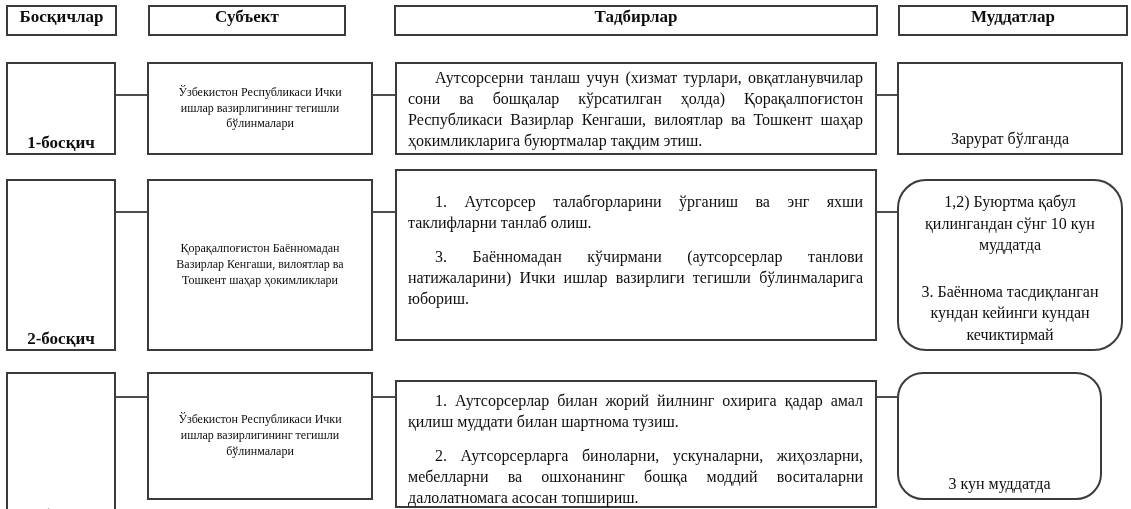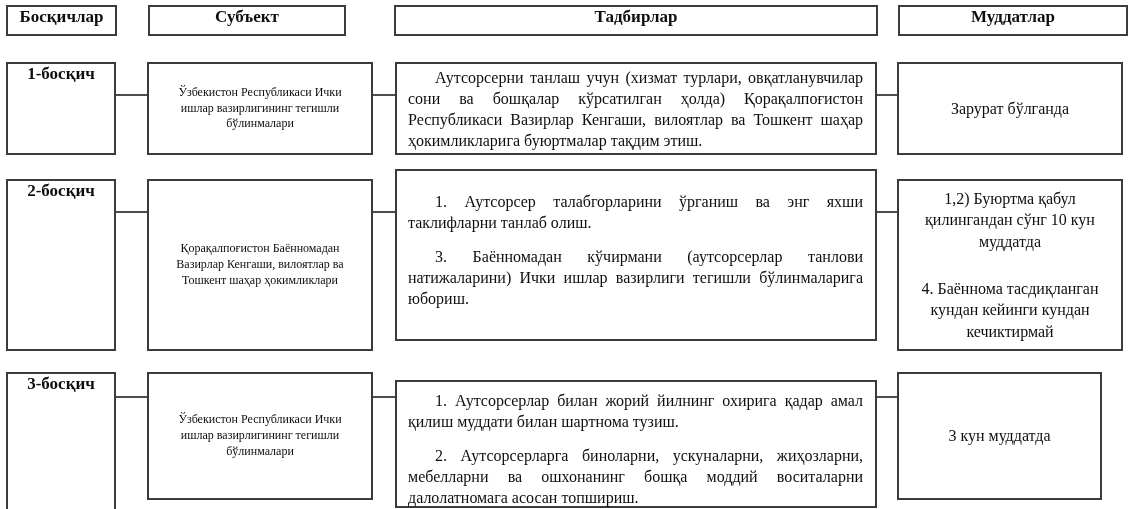--- a/index.html
+++ b/index.html
@@ -23,21 +23,21 @@
     border: 2px solid #3b3b3b;
   }
   .header {
     display: flex;
     justify-content: center;
     font-weight: bold;
     font-size: 17px;
   }
   .stage {
     display: flex;
-    align-items: flex-start;
+    align-items: flex-end;
     justify-content: center;
     font-weight: bold;
     font-size: 17px;
   }
   .subject {
     display: flex;
     align-items: center;
     justify-content: center;
     text-align: center;
     font-size: 12px;
@@ -52,21 +52,21 @@
   }
   .actions p {
     margin: 0 0 13px 0;
     text-indent: 27px;
   }
   .actions p:last-child { margin-bottom: 0; }
   .deadline {
     display: flex;
     flex-direction: column;
     align-items: center;
-    justify-content: center;
+    justify-content: flex-end;
     text-align: center;
     font-size: 16px;
     line-height: 1.33;
     padding: 4px 10px;
     gap: 26px;
   }
   .deadline p { margin: 0; }
   .connector {
     position: absolute;
     height: 2px;
@@ -110,38 +110,38 @@
   <div class="box stage" style="left:6px; top:179px; width:110px; height:172px;">
     <span>2-босқич</span>
   </div>
   <div class="box subject" style="left:147px; top:179px; width:226px; height:172px;">
     <span>Қорақалпоғистон Баённомадан Вазирлар Кенгаши, вилоятлар ва Тошкент шаҳар ҳокимликлари</span>
   </div>
   <div class="box actions" style="left:395px; top:169px; width:482px; height:172px; padding-top:20px;">
     <p>1. Аутсорсер талабгорларини ўрганиш ва энг яхши таклифларни танлаб олиш.</p>
     <p>3. Баённомадан кўчирмани (аутсорсерлар танлови натижаларини) Ички ишлар вазирлиги тегишли бўлинмаларига юбориш.</p>
   </div>
-  <div class="box deadline" style="left:897px; top:179px; width:226px; height:172px;">
+  <div class="box deadline" style="left:897px; top:179px; width:226px; height:172px;border-radius:29px;">
     <p>1,2) Буюртма қабул қилингандан сўнг 10 кун муддатда</p>
-    <p>4. Баённома тасдиқланган кундан кейинги кундан кечиктирмай</p>
+    <p>3. Баённома тасдиқланган кундан кейинги кундан кечиктирмай</p>
   </div>
   <div class="connector" style="left:116px; top:211px; width:31px;"></div>
   <div class="connector" style="left:373px; top:211px; width:22px;"></div>
   <div class="connector" style="left:877px; top:211px; width:20px;"></div>
 
   <div class="box stage" style="left:6px; top:372px; width:110px; height:156px;">
     <span>3-босқич</span>
   </div>
   <div class="box subject" style="left:147px; top:372px; width:226px; height:128px;">
     <span>Ўзбекистон Республикаси Ички ишлар вазирлигининг тегишли бўлинмалари</span>
   </div>
   <div class="box actions" style="left:395px; top:372px; width:482px; height:128px; padding-top:8px;margin-top:8px;">
     <p>1. Аутсорсерлар билан жорий йилнинг охирига қадар амал қилиш муддати билан шартнома тузиш.</p>
     <p>2. Аутсорсерларга биноларни, ускуналарни, жиҳозларни, мебелларни ва ошхонанинг бошқа моддий воситаларни далолатномага асосан топшириш.</p>
   </div>
-  <div class="box deadline" style="left:897px; top:372px; width:205px; height:128px;">
+  <div class="box deadline" style="left:897px; top:372px; width:205px; height:128px;border-radius:26px;">
     <p>3 кун муддатда</p>
   </div>
   <div class="connector" style="left:116px; top:396px; width:31px;"></div>
   <div class="connector" style="left:373px; top:396px; width:22px;"></div>
   <div class="connector" style="left:877px; top:396px; width:20px;"></div>
 
 </div>
 
 </body></html>

